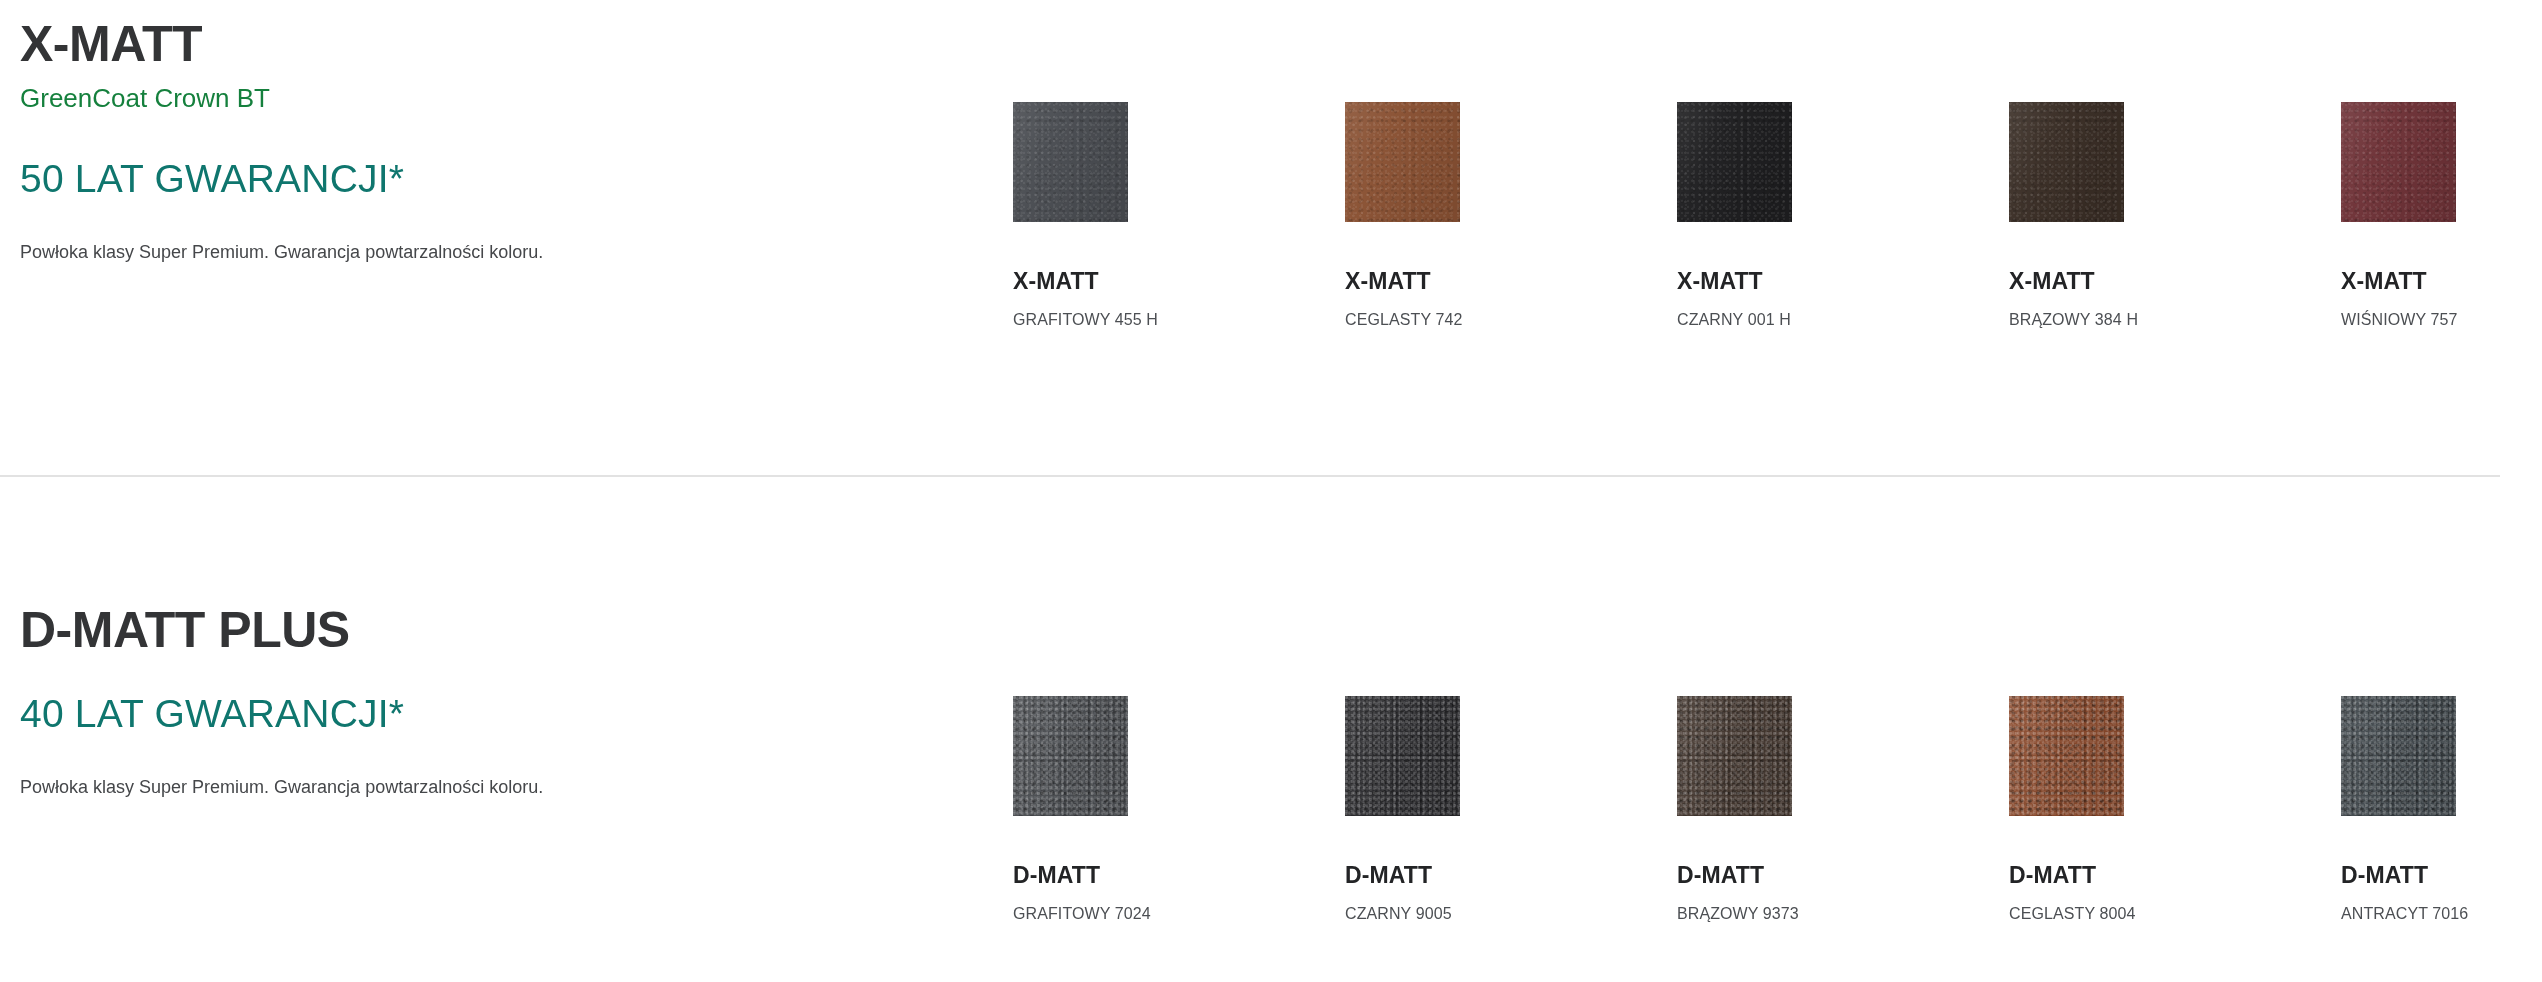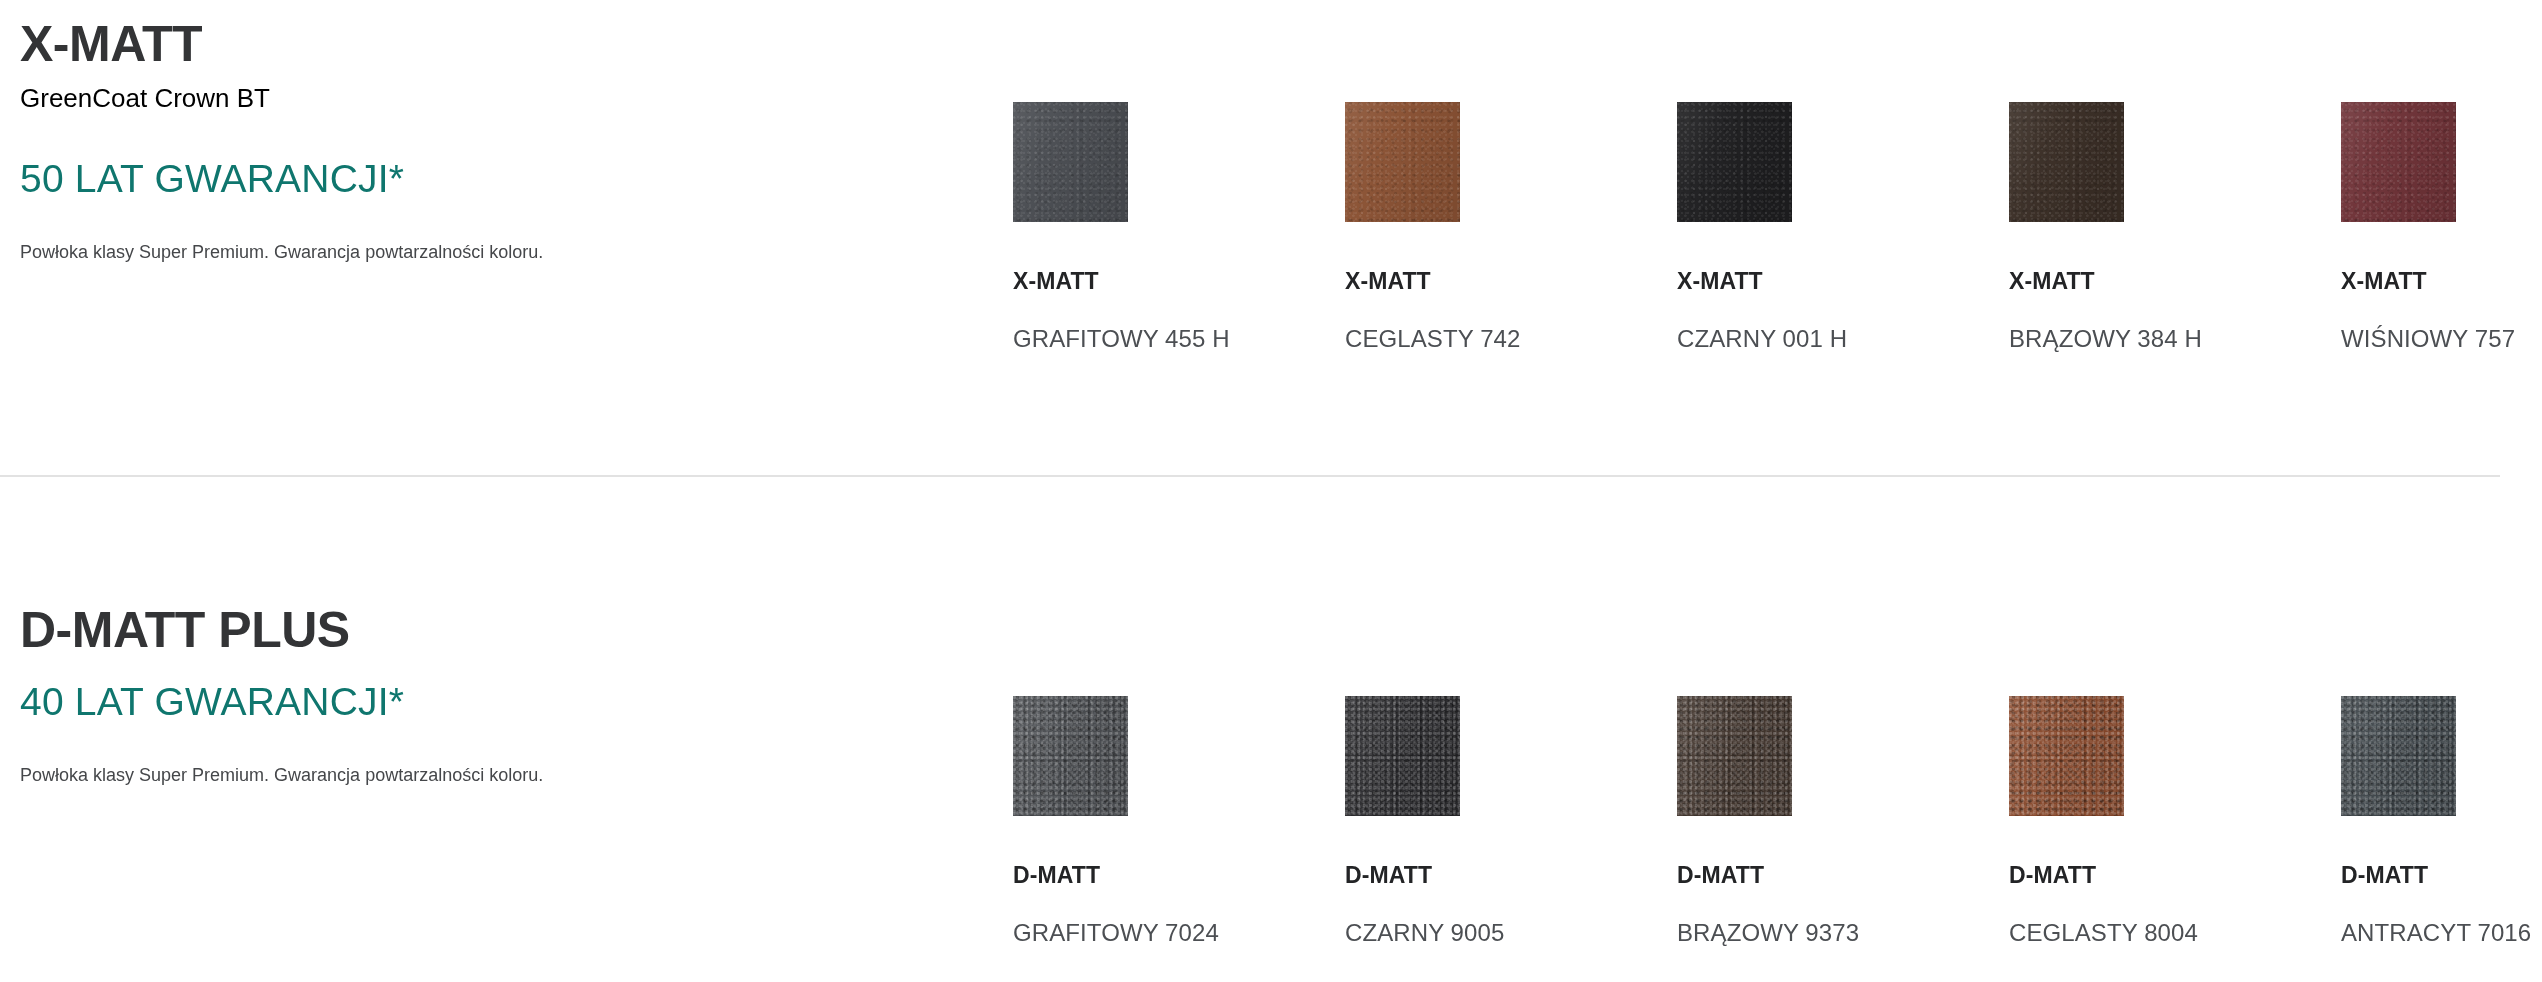--- a/index.html
+++ b/index.html
@@ -53,35 +53,35 @@
     font-weight: 700;
     letter-spacing: -0.5px;
     color: #333436;
     line-height: 1.06;
     white-space: nowrap;
   }
 
   .brand-sub {
     font-size: 26px;
     font-weight: 400;
-    color: #000000;
+    color: #15803d;
     line-height: 1.5;
     margin-top: 8px;
   }
 
   .warranty {
     font-size: 39px;
     font-weight: 400;
     color: #0f766e;
     line-height: 1.2;
     letter-spacing: 0.2px;
     white-space: nowrap;
   }
   #warranty-xmatt { margin-top: 38px; }
-  #warranty-dmatt { margin-top: 22px; }
+  #warranty-dmatt { margin-top: 34px; }
 
   .desc {
     font-size: 18px;
     font-weight: 400;
     color: #45474a;
     line-height: 1.45;
     margin-top: 36px;
     white-space: nowrap;
   }
 
@@ -162,22 +162,22 @@
     margin-top: 47px;
     font-size: 23px;
     font-weight: 700;
     color: #232426;
     letter-spacing: 0.1px;
     line-height: 1.1;
     white-space: nowrap;
   }
 
   .swatch-color {
-    margin-top: 32px;
-    font-size: 24px;
+    margin-top: 17px;
+    font-size: 16px;
     font-weight: 400;
     color: #4c4f53;
     line-height: 1.1;
     letter-spacing: 0.1px;
     white-space: nowrap;
   }
 </style>
 </head>
 <body>
 

